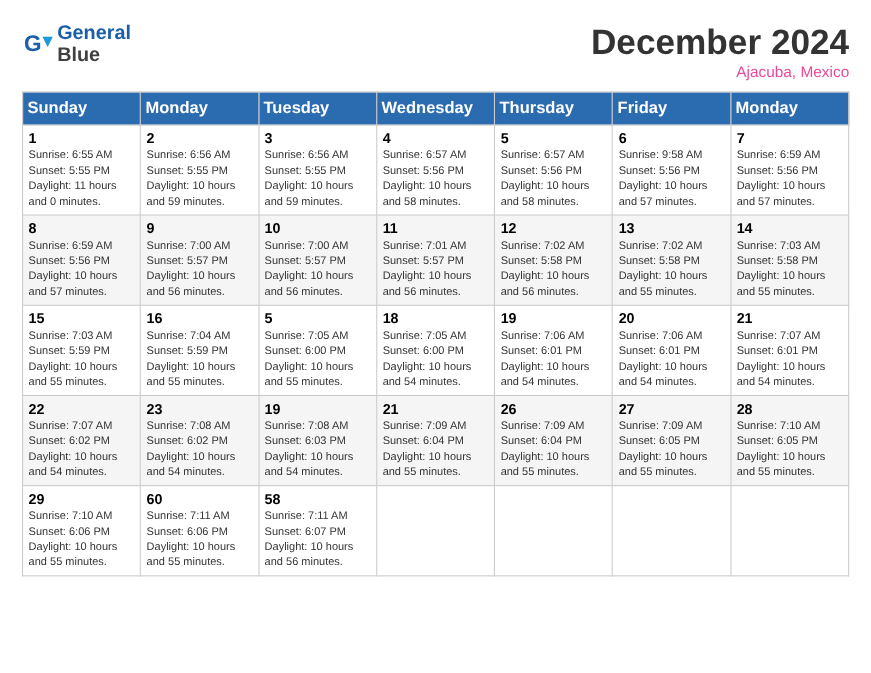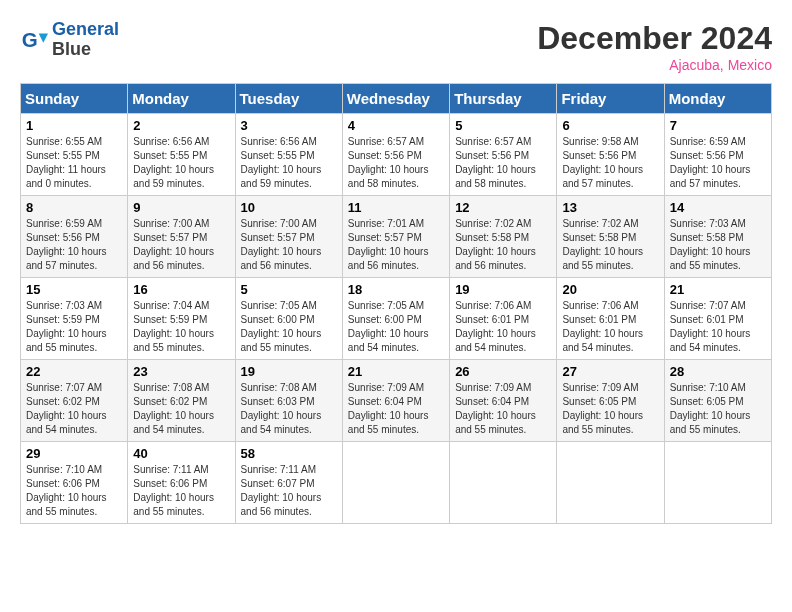--- a/index.html
+++ b/index.html
@@ -327,21 +327,21 @@
       </tr>
       <tr>
         <td>
           <span class="day-num">29</span>
           <div class="day-info" style="white-space: pre-line;">Sunrise: 7:10 AM
 Sunset: 6:06 PM
 Daylight: 10 hours
 and 55 minutes.</div>
         </td>
         <td>
-          <span class="day-num">40</span>
+          <span class="day-num">60</span>
           <div class="day-info" style="white-space: pre-line;">Sunrise: 7:11 AM
 Sunset: 6:06 PM
 Daylight: 10 hours
 and 55 minutes.</div>
         </td>
         <td>
           <span class="day-num">58</span>
           <div class="day-info" style="white-space: pre-line;">Sunrise: 7:11 AM
 Sunset: 6:07 PM
 Daylight: 10 hours

